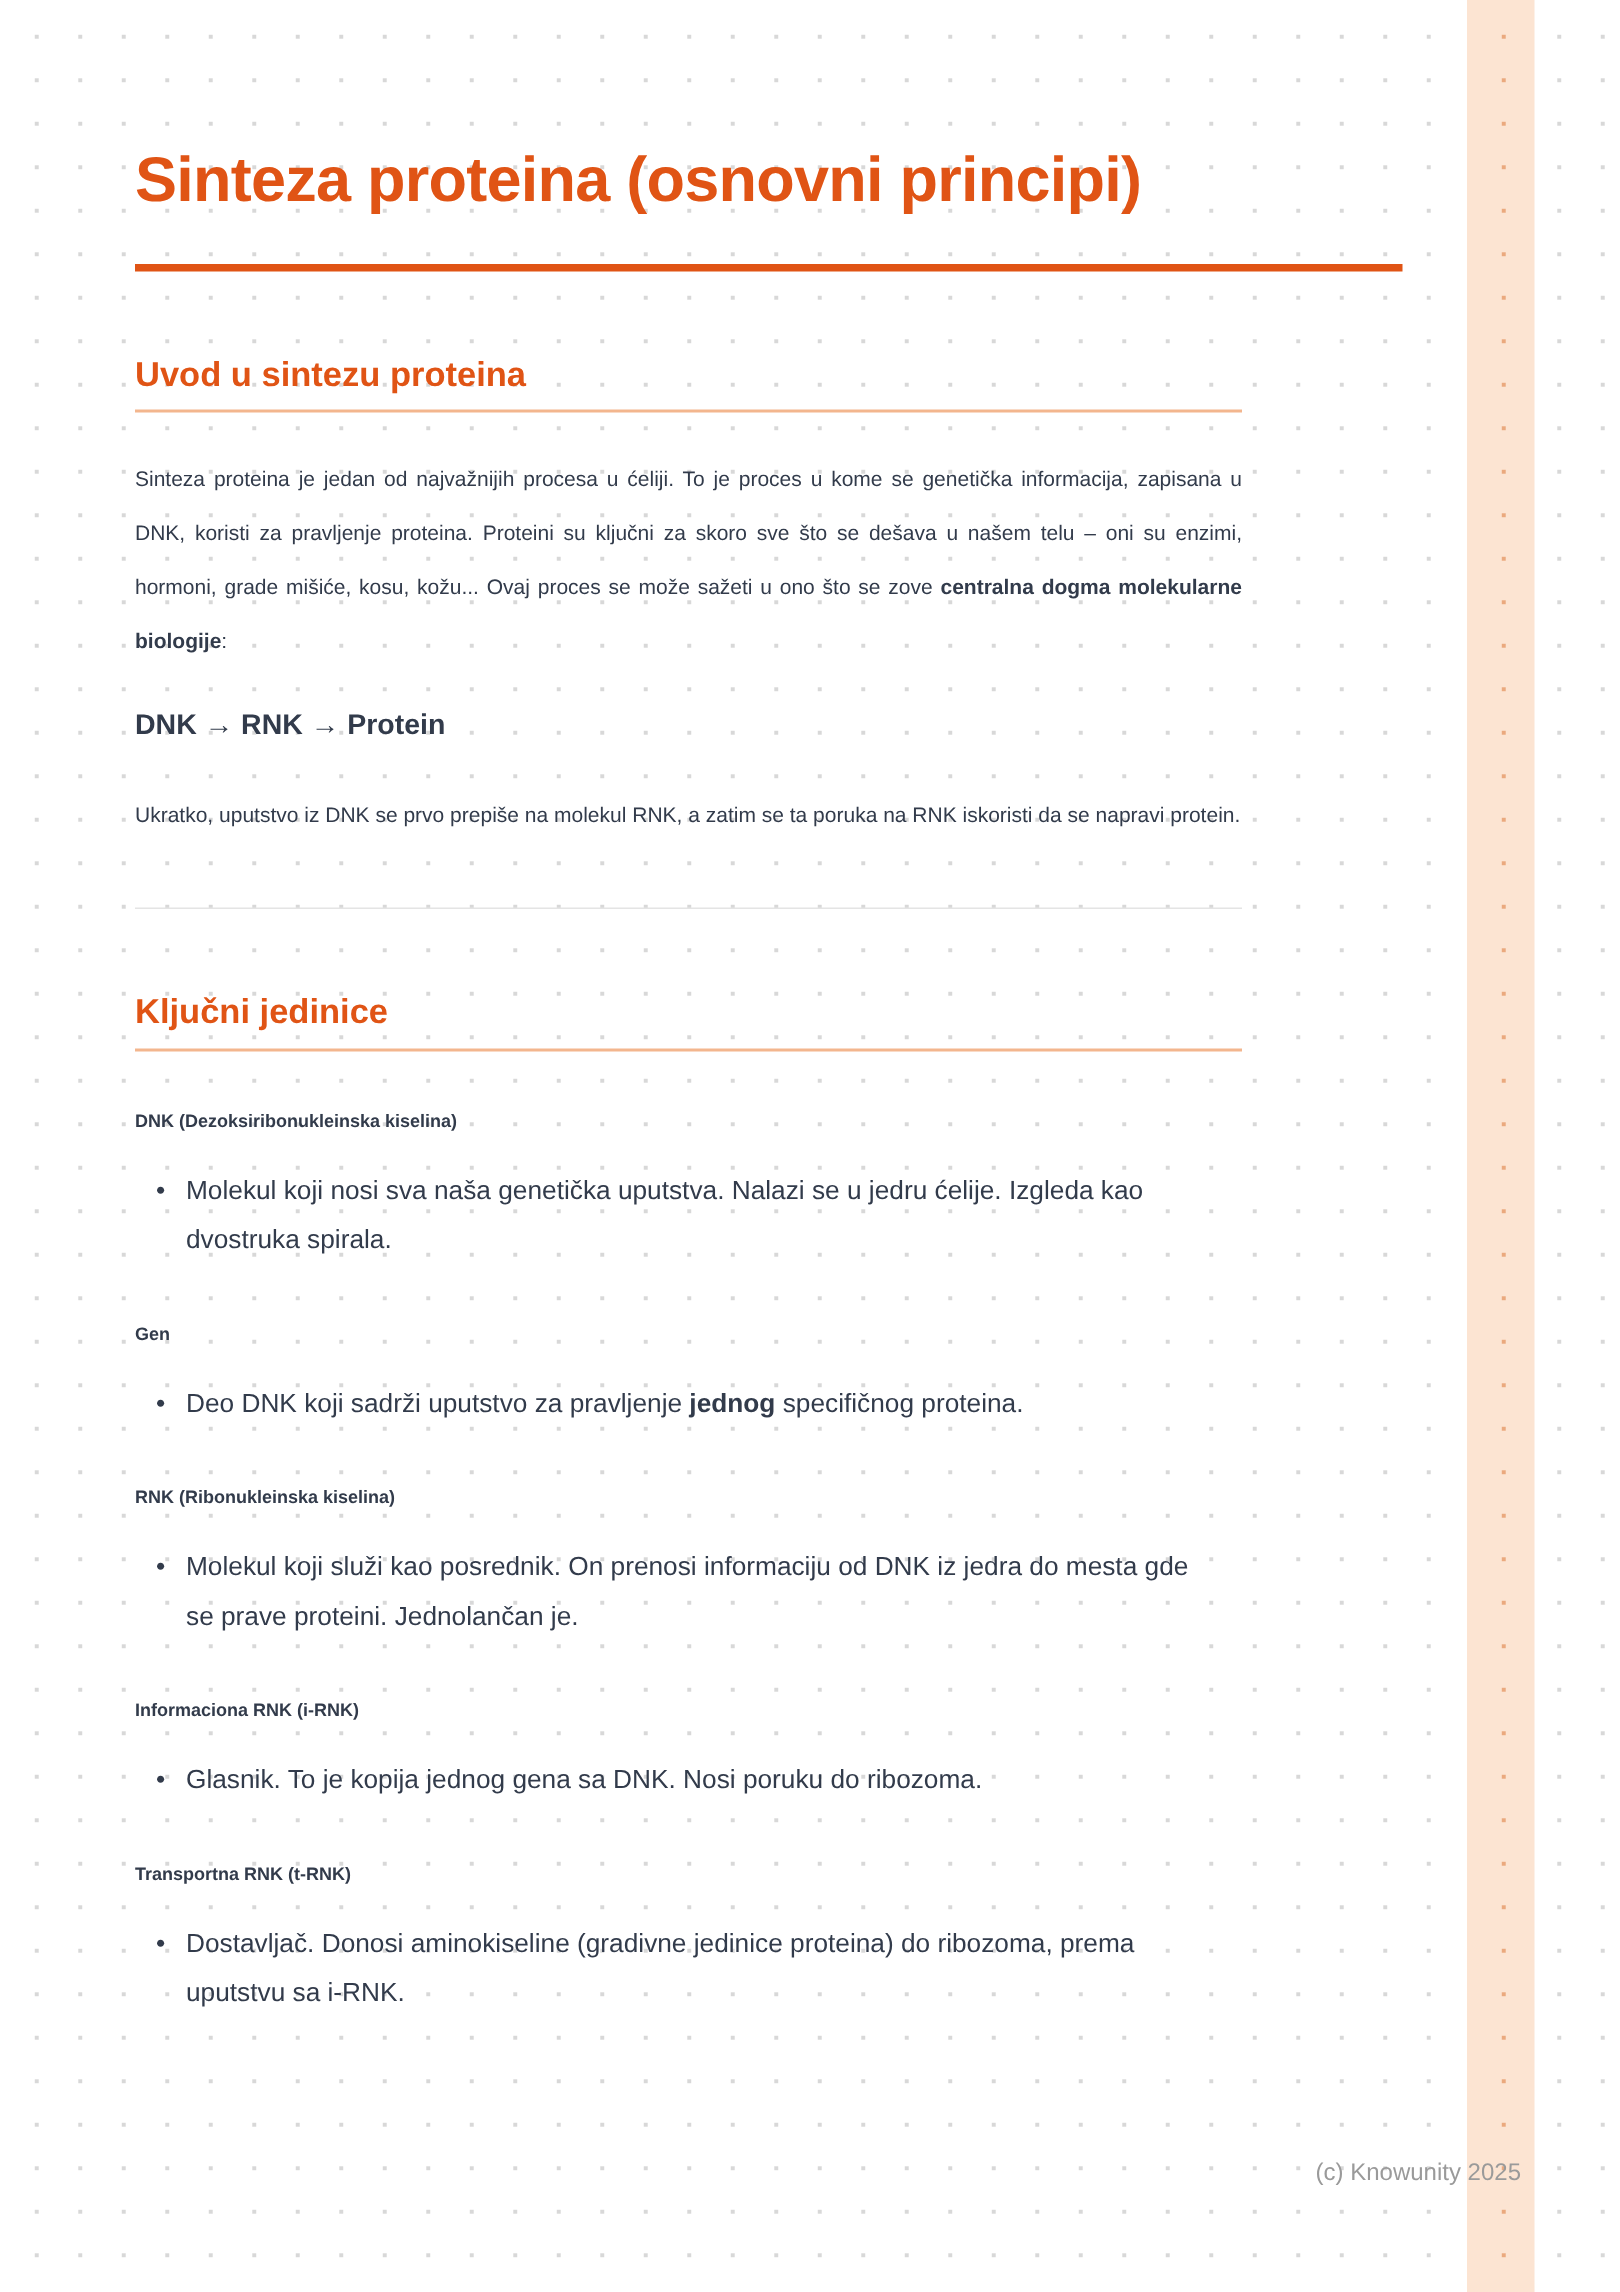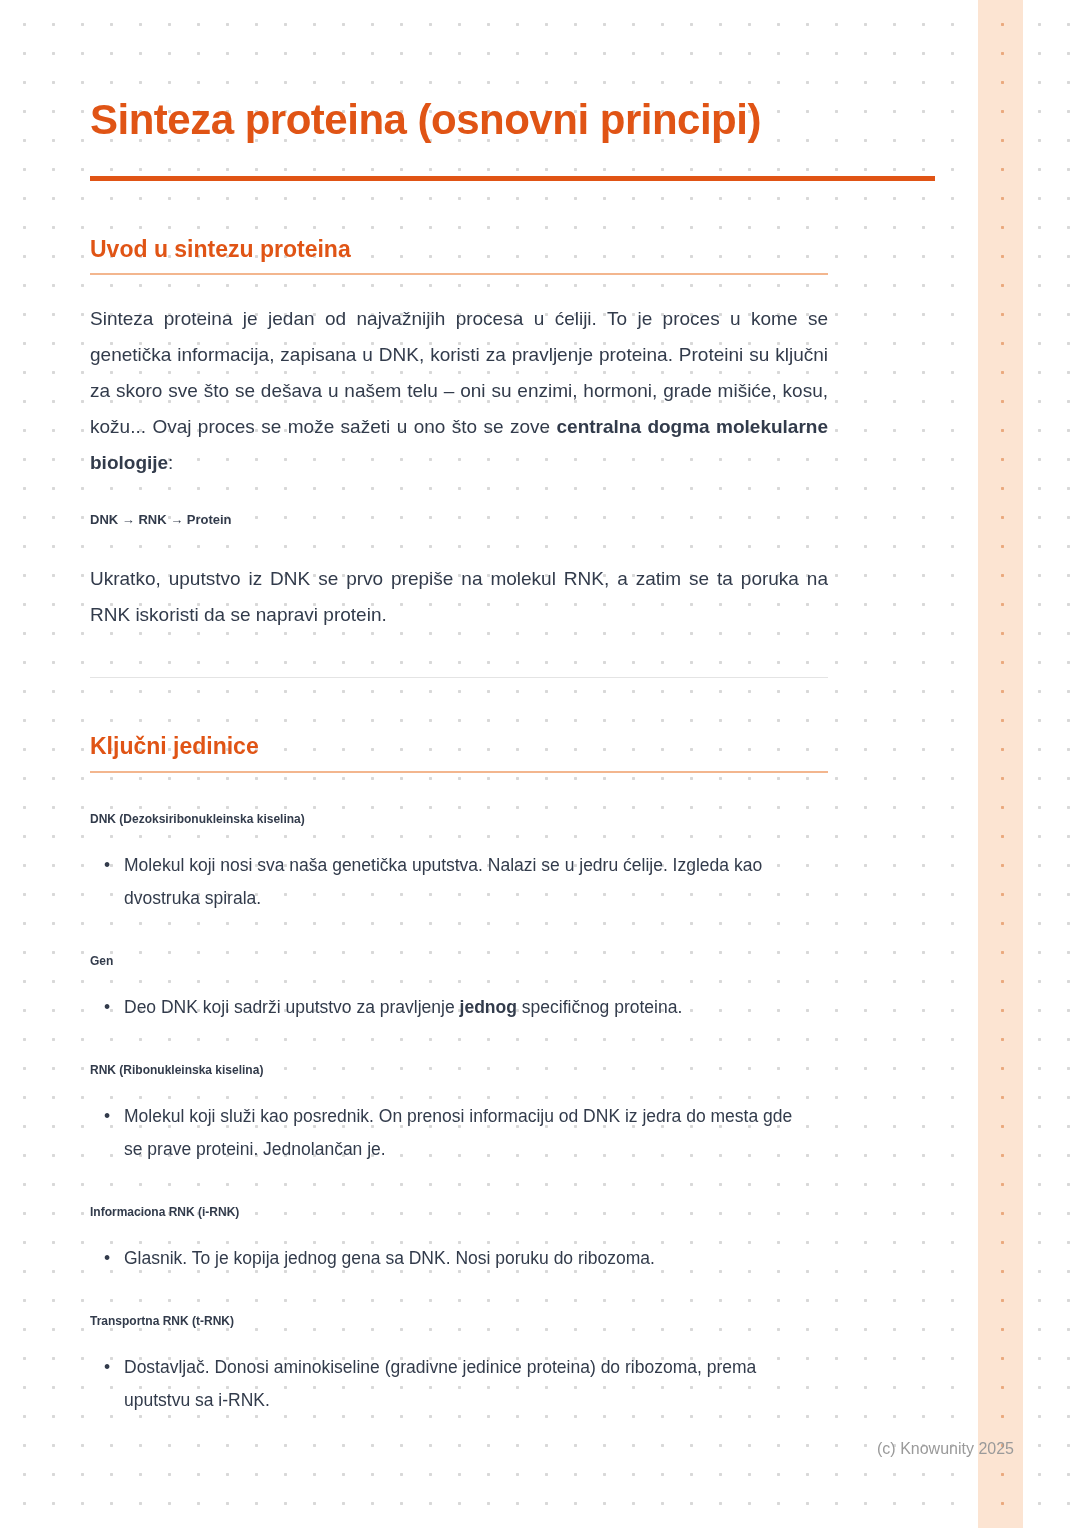--- a/index.html
+++ b/index.html
@@ -53,27 +53,27 @@
   }
   .section-rule {
     margin-top:11px;
     width:738px;
     height:2px;
     background:#f3b68e;
   }
   p.body {
     width:738px;
     margin:26px 0 0 0;
-    font-size:19px;
+    font-size:14px;
     line-height:36px;
     text-align:justify;
   }
   .dogma {
     margin:24px 0 0 0;
-    font-size:13px;
+    font-size:19px;
     font-weight:bold;
     line-height:30px;
   }
   .divider {
     margin-top:44px;
     width:738px;
     height:1px;
     background:#e4e4e4;
   }
   .term-title {

